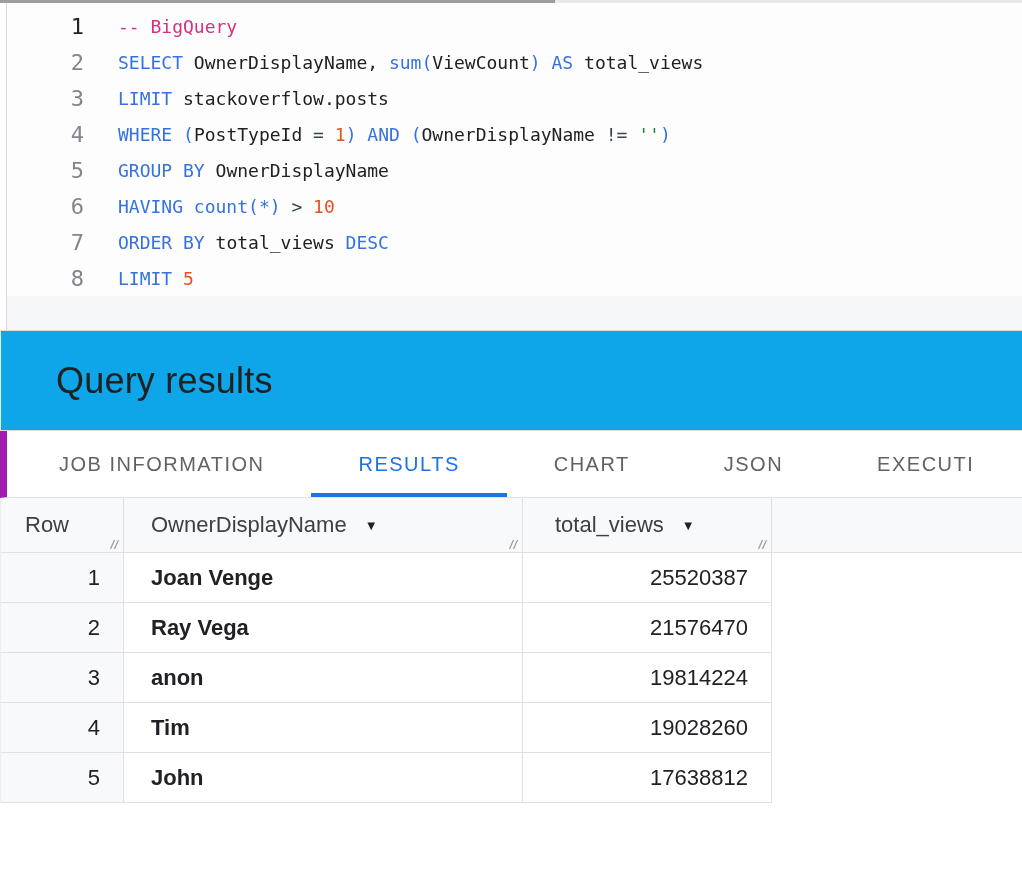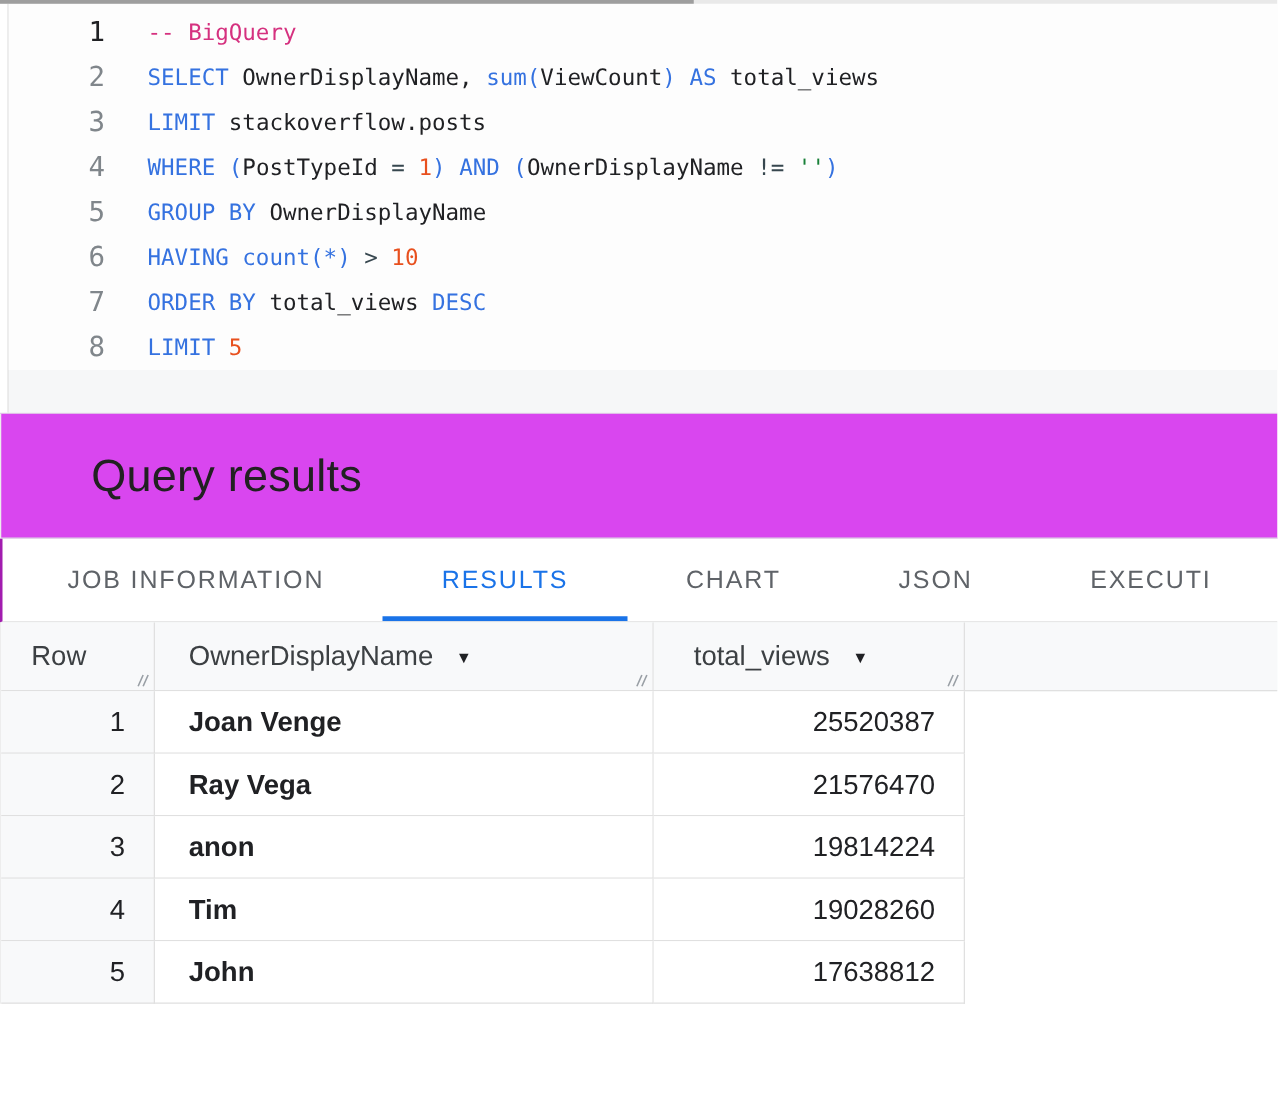--- a/index.html
+++ b/index.html
@@ -23,25 +23,25 @@
                font-size:18px; white-space:pre; }
   .tok-keyword    { color:var(--c-keyword); }
   .tok-comment    { color:var(--c-comment); }
   .tok-number     { color:var(--c-number); }
   .tok-string     { color:var(--c-string); }
   .tok-operator   { color:var(--c-operator); }
   .tok-identifier { color:var(--c-identifier); }
 
   
   .results-title-bar { height:100px; border-bottom:1px solid #dadce0; border-left:1px solid #ededed;
-                       display:flex; align-items:center; padding-left:72px; background:#d946ef; }
+                       display:flex; align-items:center; padding-left:55px; background:#0ea5e9; }
   .results-title { font-size:36px; font-weight:400; color:#212121; letter-spacing:0.2px; }
 
   
-  .tabs { height:67px; border-bottom:1px solid #e0e0e0; border-left:2px solid #a21caf;
+  .tabs { height:67px; border-bottom:1px solid #e0e0e0; border-left:7px solid #a21caf;
           display:flex; align-items:stretch; padding-left:5px; background:#fff; overflow:hidden; }
   .tab { position:relative; display:flex; align-items:center; padding:0 47px;
          font-size:20px; font-weight:500; letter-spacing:1.5px; color:#5f6368;
          cursor:pointer; white-space:nowrap; }
   .tab.active { color:var(--c-accent); }
   .tab.active::after { content:""; position:absolute; left:0; right:0; bottom:0;
                        height:4px; background:var(--c-accent); }
 
   
   .grid { border-left:1px solid #ededed; }

